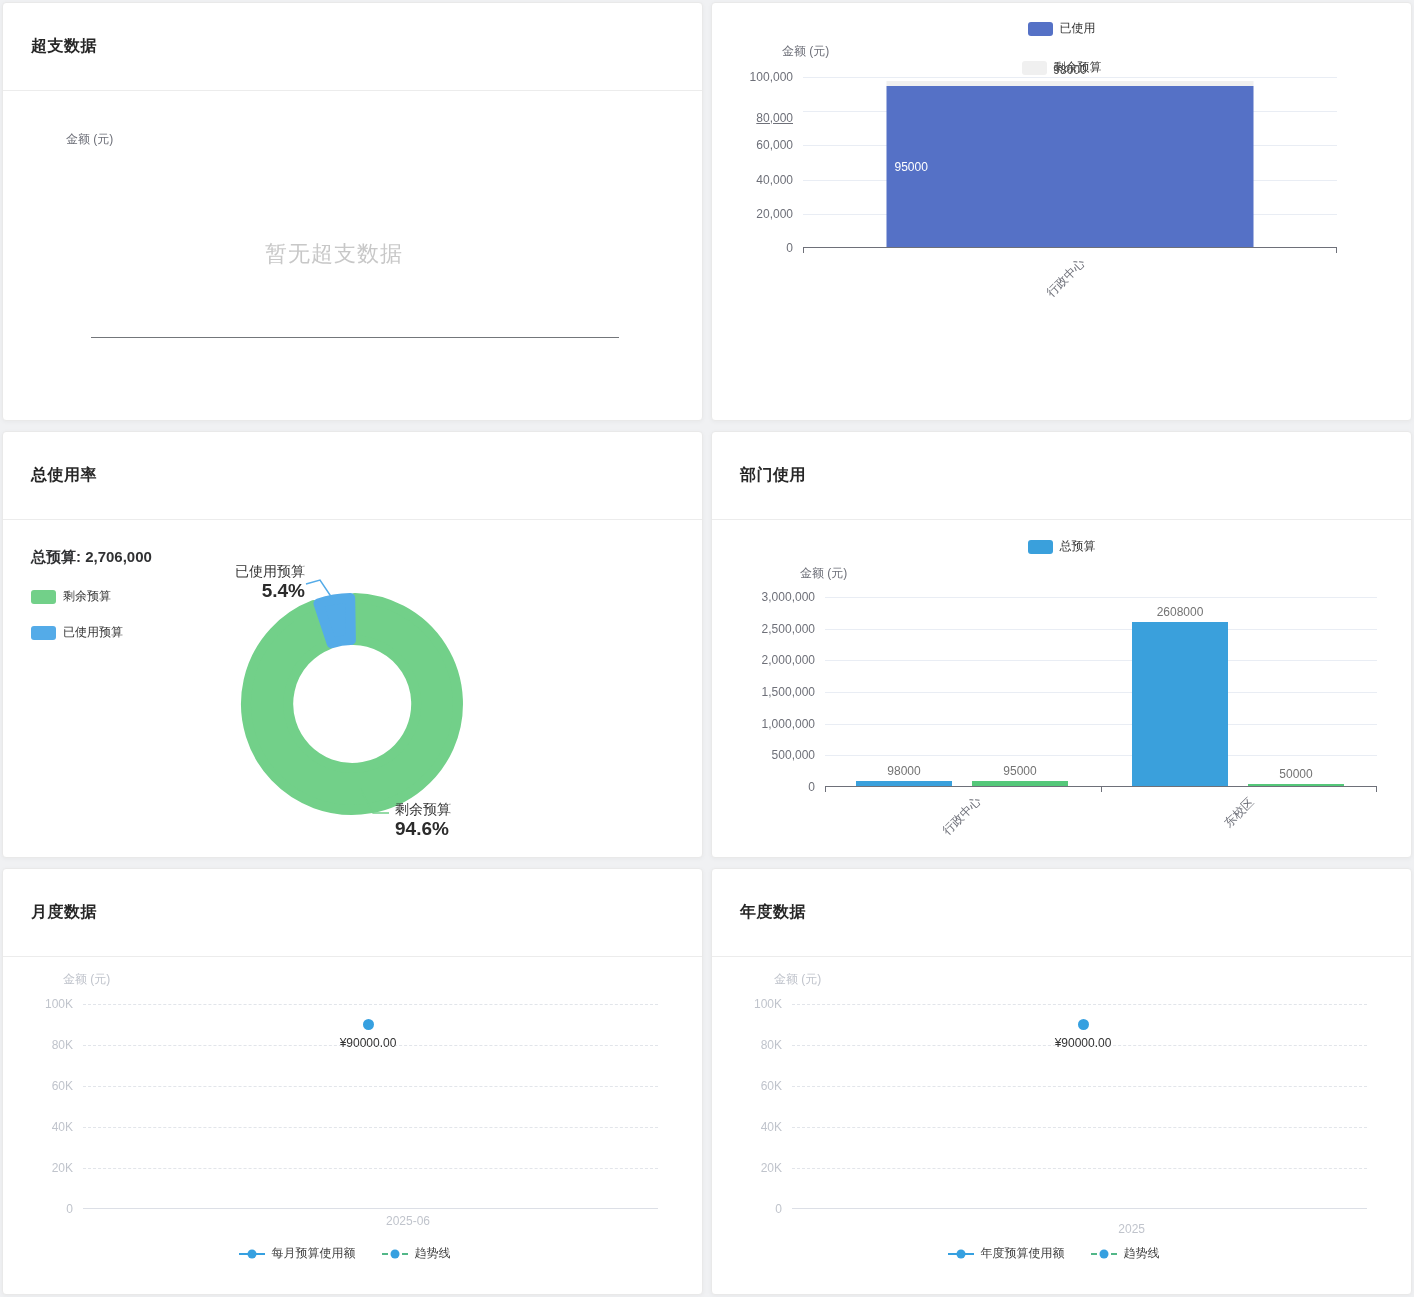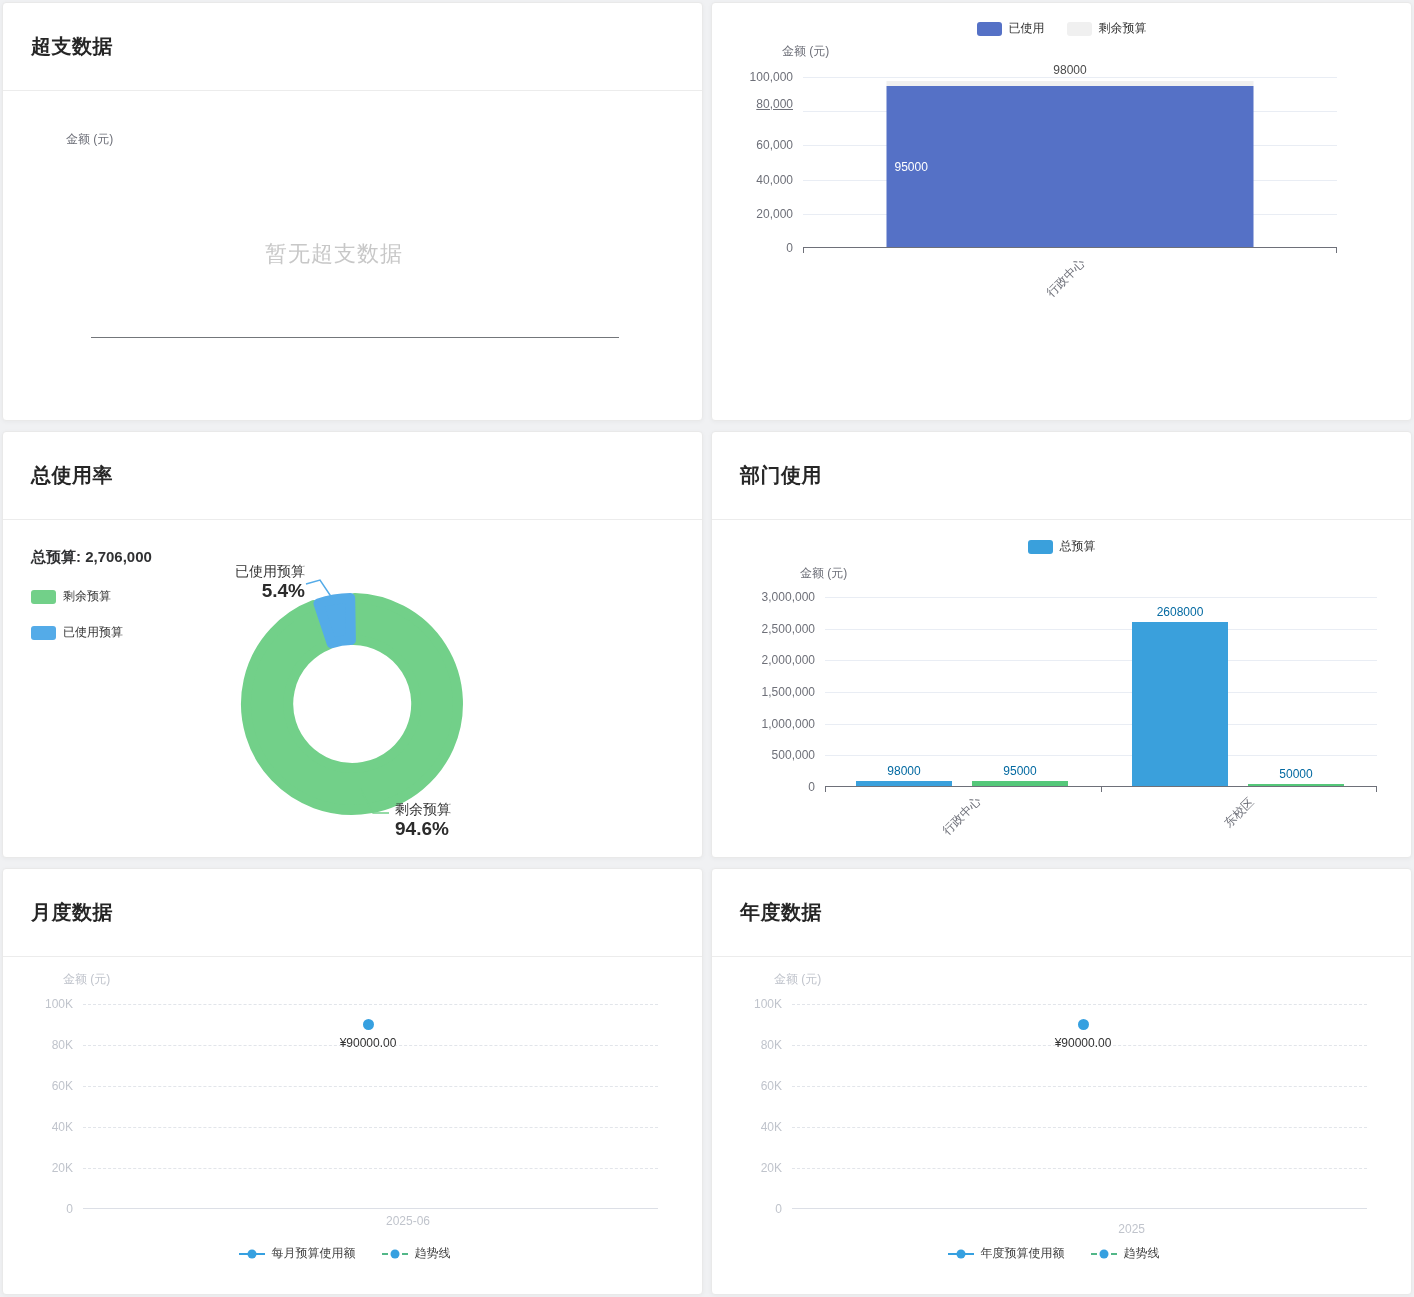--- a/index.html
+++ b/index.html
@@ -1,44 +1,44 @@
 <!DOCTYPE html>
 <html><head>
 <meta charset="utf-8">
 <style>
   html,body{margin:0;padding:0;background:#f0f1f3;font-family:"Liberation Sans","DejaVu Sans",sans-serif;}
   .page{width:1414px;height:1297px;box-sizing:border-box;padding:2px;display:grid;
         grid-template-columns:1fr 1fr;grid-template-rows:419px 427px 427px;gap:10px 8px;background:#f0f1f3;}
   .card{background:#fff;border:1px solid #e9e9e9;border-radius:4px;box-shadow:0 1px 4px rgba(0,0,0,.04);
         overflow:hidden;display:flex;flex-direction:column;}
   .card-h{height:87px;flex:0 0 87px;border-bottom:1px solid #ececec;display:flex;align-items:center;padding-left:28px;}
-  .card-h .t{font-size:20px;font-weight:600;color:#262626;letter-spacing:.5px;}
+  .card-h .t{font-size:16px;font-weight:600;color:#262626;letter-spacing:.5px;}
   .body{position:relative;flex:1;}
   .axis-name{position:absolute;font-size:12px;color:#6e7079;white-space:nowrap;}
   .axis-name.dim{color:#c0c4cc;}
   .plot{position:absolute;}
   .grid-l{position:absolute;left:0;right:0;height:1px;background:#e9edf4;}
   .grid-d{position:absolute;left:0;right:0;height:0;border-top:1px dashed #e2e5ea;}
   .axis-x{position:absolute;left:0;right:0;bottom:0;height:1px;background:#6e7079;}
   .axis-x.dim{background:#dcdfe6;}
   .ytick{position:absolute;right:calc(100% + 10px);font-size:12px;color:#6e7079;white-space:nowrap;line-height:14px;}
   .ytick.dim{color:#c0c4cc;}
   .xtick{position:absolute;top:100%;width:1px;height:5px;background:#6e7079;}
   .cat{position:absolute;white-space:nowrap;font-size:12px;color:#6e7079;transform:rotate(-45deg);transform-origin:100% 0;}
   .cat.dim{transform:none;color:#c0c4cc;text-align:right;}
-  .legend{position:absolute;left:0;right:0;display:flex;justify-content:center;align-items:center;gap:22px;}
+  .legend{position:absolute;left:0;right:0;display:flex;justify-content:center;align-items:center;gap:22px;flex-direction:column;}
   .lg-item{display:flex;align-items:center;gap:7px;font-size:12px;color:#333;cursor:pointer;}
   .sw{width:25px;height:14px;border-radius:3px;display:inline-block;}
   .stack{position:absolute;left:50%;bottom:0;transform:translateX(-50%);width:367px;display:flex;flex-direction:column;align-items:center;}
   .stack .lbl{font-size:12px;color:#4a4a4a;margin-bottom:4px;}
   .seg{width:100%;}
   .seg.blue{position:relative;}
   .inside-lbl{position:absolute;left:8px;top:50%;transform:translateY(-50%);color:#fff;font-size:12px;}
   .bar-col{position:absolute;bottom:0;display:flex;flex-direction:column;align-items:center;}
-  .bar-col .lbl{font-size:12px;color:#0369a1;margin-bottom:3px;white-space:nowrap;}
+  .bar-col .lbl{font-size:12px;color:#737373;margin-bottom:3px;white-space:nowrap;}
   .bar-col .bar{width:100%;}
   .empty-text{position:absolute;font-size:22px;color:#c8c8c8;letter-spacing:1px;}
   .axis-line-plain{position:absolute;height:1px;background:#73767a;}
   .total-text{position:absolute;font-size:15px;font-weight:700;color:#303133;}
   .vlegend{position:absolute;display:flex;flex-direction:column;gap:19px;}
   .pie-lbl-name{font-size:14px;color:#333;line-height:18px;}
   .pie-lbl-pct{font-size:19px;font-weight:700;color:#2b2b2b;line-height:22px;}
   .dot{position:absolute;width:11px;height:11px;border-radius:50%;background:#36a0e0;}
   .pt-lbl{position:absolute;width:120px;text-align:center;font-size:12px;color:#333;margin-top:32px;}
   .lg-line{position:relative;width:26px;height:12px;flex:0 0 26px;}
@@ -77,21 +77,21 @@
         </div>
       </div>
       <span class="axis-name" style="left:70px;top:40px;">金额 (元)</span>
       <div class="plot" style="left:91px;top:74px;width:534px;height:171px;">
         <div class="grid-l" style="top:0;"></div>
         <div class="grid-l" style="top:34px;"></div>
         <div class="grid-l" style="top:68px;"></div>
         <div class="grid-l" style="top:103px;"></div>
         <div class="grid-l" style="top:137px;"></div>
         <span class="ytick" style="top:-7px;">100,000</span>
-        <span class="ytick" style="top:20px;text-decoration:underline;">80,000</span>
+        <span class="ytick" style="top:34px;text-decoration:underline;">80,000</span>
         <span class="ytick" style="top:61px;">60,000</span>
         <span class="ytick" style="top:96px;">40,000</span>
         <span class="ytick" style="top:130px;">20,000</span>
         <span class="ytick" style="top:164px;">0</span>
         <div class="stack">
           <span class="lbl">98000</span>
           <div class="seg" style="background: rgb(240, 240, 240); height: 5.1px;"></div>
           <div class="seg blue" style="background: rgb(85, 113, 198); height: 162.4px;">
             <span class="inside-lbl">95000</span>
           </div>

